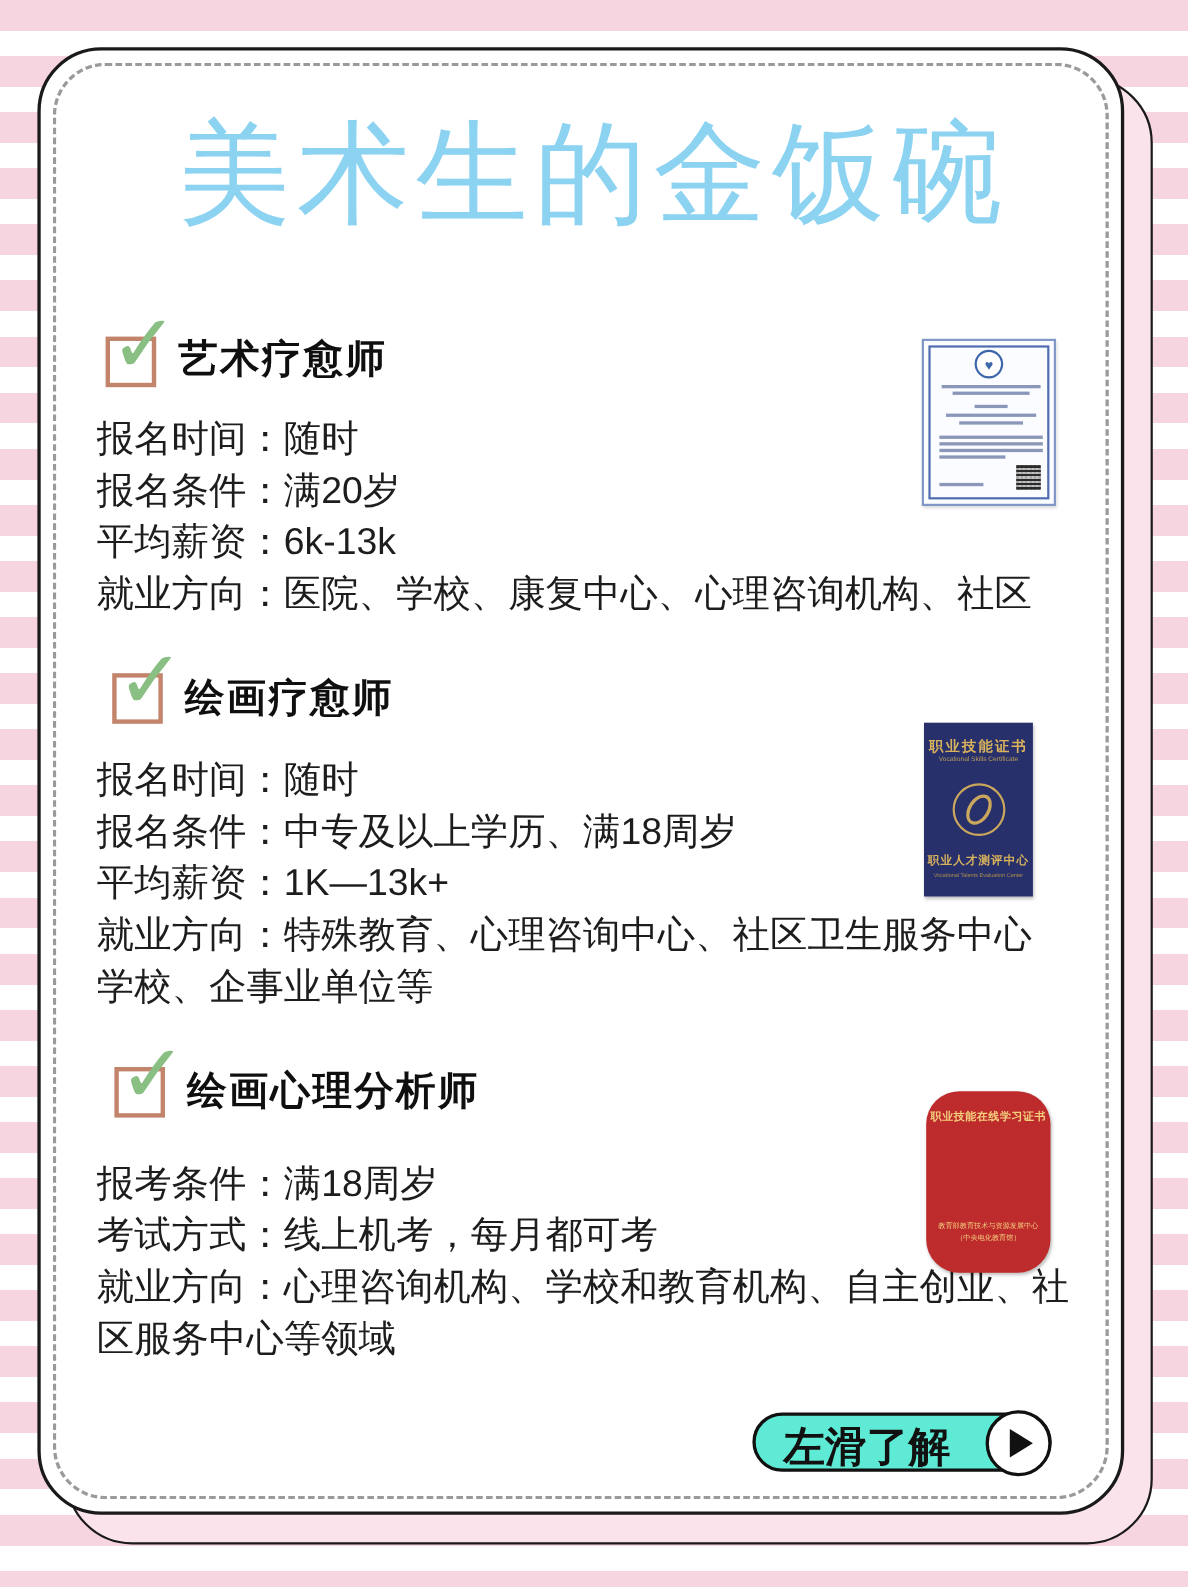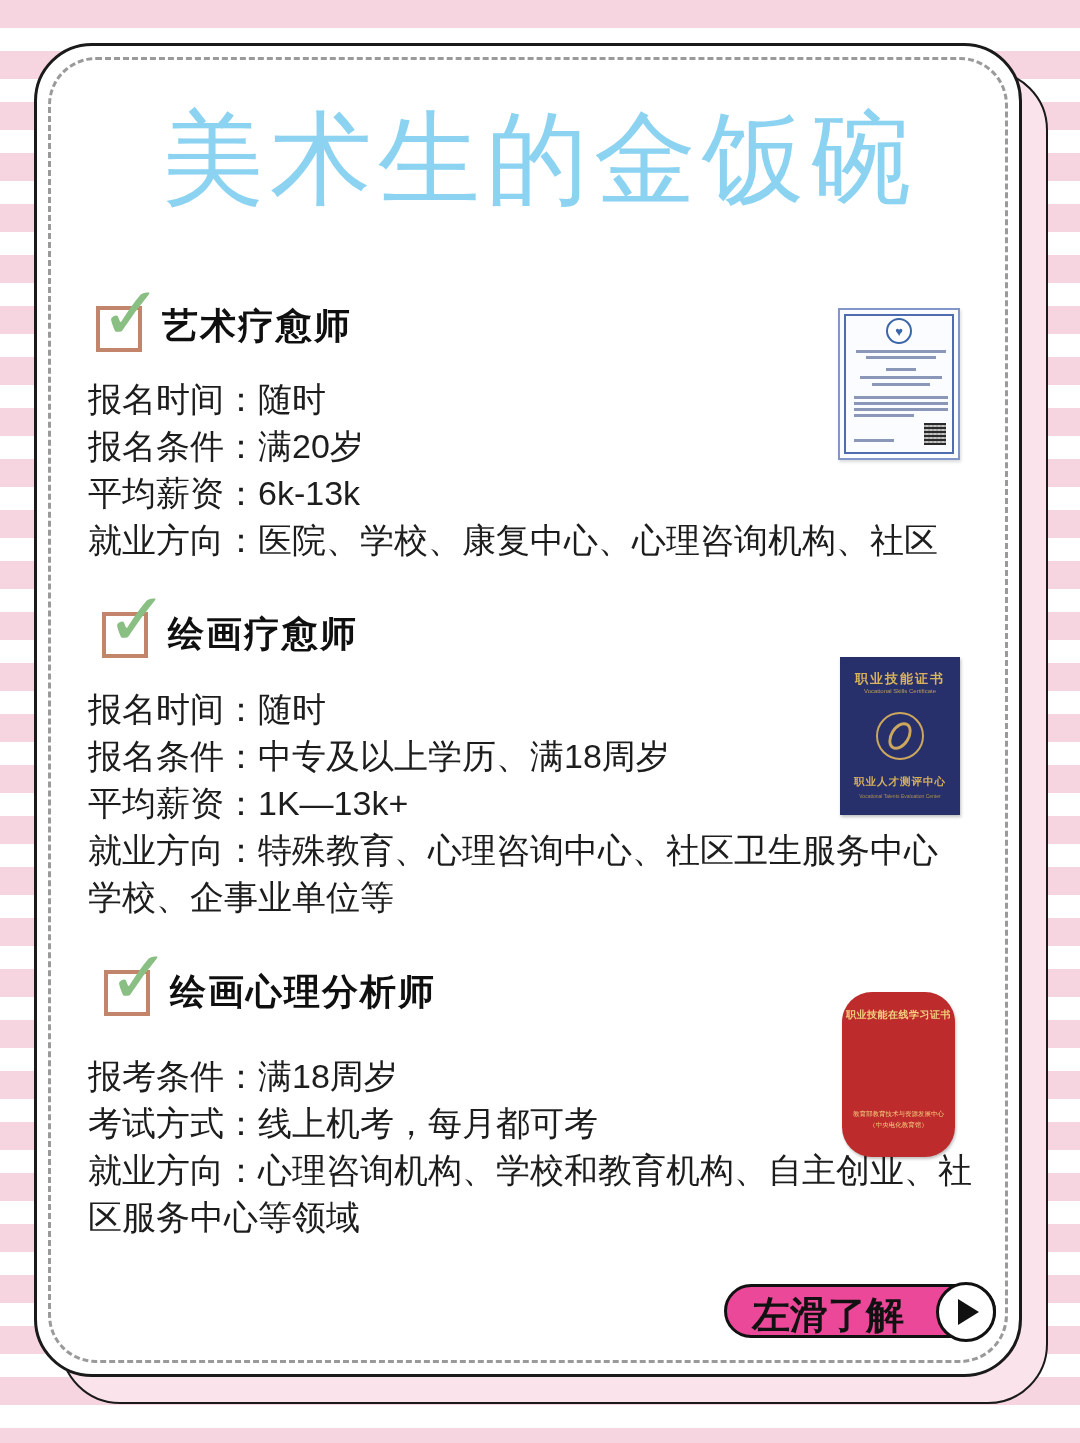--- a/index.html
+++ b/index.html
@@ -39,41 +39,41 @@
          border:2px solid #8296C8;box-sizing:border-box;box-shadow:1px 2px 3px rgba(0,0,0,.15);}
   .cert1-frame{position:absolute;inset:4px;border:2px solid #4F6CB0;}
   .cert1-logo{position:absolute;top:8px;left:50%;transform:translateX(-50%);
       width:26px;height:26px;border-radius:50%;border:2px solid #3C66A8;background:#fff;box-sizing:border-box;
       display:flex;align-items:center;justify-content:center;font-size:13px;color:#3C66A8;}
   .bar{position:absolute;height:3px;background:#8A97B8;}
   .qr{position:absolute;right:12px;bottom:13px;width:22px;height:22px;
       background-image:repeating-linear-gradient(0deg,#2a2a2a 0 2px,rgba(255,255,255,.6) 2px 4px),
                        repeating-linear-gradient(90deg,#2a2a2a 0 2px,#666 2px 4px);}
   
-  .cert2{position:absolute;left:840px;top:657px;width:120px;height:158px;background:#28306B;
+  .cert2{position:absolute;left:840px;top:657px;width:99px;height:158px;background:#28306B;
          box-shadow:1px 2px 3px rgba(0,0,0,.25);}
   .cert2 .t{position:absolute;top:13px;left:0;right:0;text-align:center;
             font-size:13px;font-weight:bold;color:#D8B25C;letter-spacing:2px;white-space:nowrap;}
   .cert2 .s{position:absolute;top:31px;left:0;right:0;text-align:center;font-size:6px;color:#B99D58;white-space:nowrap;}
   .emblem{position:absolute;top:55px;left:50%;transform:translateX(-50%);
           width:48px;height:48px;border-radius:50%;border:2px solid #CBA75D;box-sizing:border-box;
           display:flex;align-items:center;justify-content:center;}
   .emblem .swirl{width:20px;height:30px;border:3px solid #CBA75D;border-radius:50%;transform:rotate(32deg);box-sizing:border-box;}
   .cert2 .f{position:absolute;bottom:26px;left:0;right:0;text-align:center;
             font-size:10.5px;font-weight:bold;color:#D8B25C;letter-spacing:1px;white-space:nowrap;}
   .cert2 .fe{position:absolute;bottom:16px;left:0;right:0;text-align:center;font-size:5px;color:#A98F4E;white-space:nowrap;}
   
   .cert3{position:absolute;left:842px;top:992px;width:113px;height:165px;background:#BE2B2C;
          box-shadow:1px 2px 3px rgba(0,0,0,.25);border-radius:30px;}
   .cert3 .t{position:absolute;top:16px;left:0;right:0;text-align:center;
             font-size:10px;font-weight:bold;color:#F3CF7E;letter-spacing:.5px;white-space:nowrap;}
   .cert3 .f1{position:absolute;bottom:38px;left:0;right:0;text-align:center;font-size:6.5px;color:#F3CF7E;white-space:nowrap;}
   .cert3 .f2{position:absolute;bottom:27px;left:0;right:0;text-align:center;font-size:6.5px;color:#F3CF7E;white-space:nowrap;}
   
-  .swipe{position:absolute;left:724px;top:1284px;width:272px;height:54px;background:#ec4899;
+  .swipe{position:absolute;left:684px;top:1284px;width:272px;height:54px;background:#5eead4;
          border:3px solid #111;border-radius:30px;box-sizing:border-box;cursor:pointer;}
   .swipe-label{position:absolute;left:25px;top:3px;font-size:38px;font-weight:700;color:#111;white-space:nowrap;}
   .swipe-circle{position:absolute;right:-3px;top:-5px;width:60px;height:60px;background:#fff;
          border:3px solid #111;border-radius:50%;box-sizing:border-box;
          display:flex;align-items:center;justify-content:center;}
   .arrow-tri{width:0;height:0;border-left:21px solid #111;border-top:13px solid transparent;border-bottom:13px solid transparent;margin-left:5px;}
 </style>
 </head>
 <body>
 

